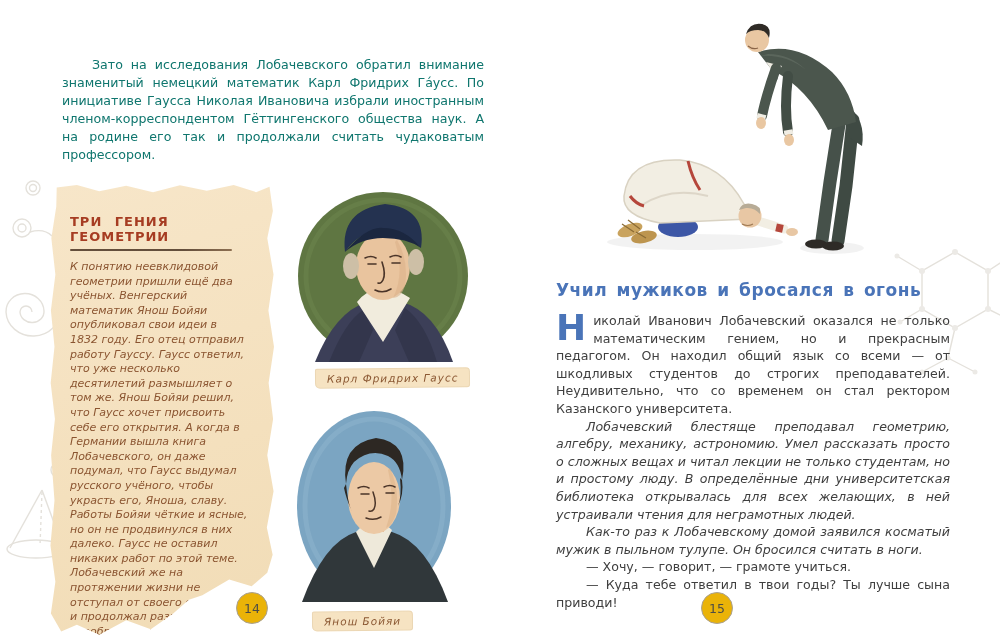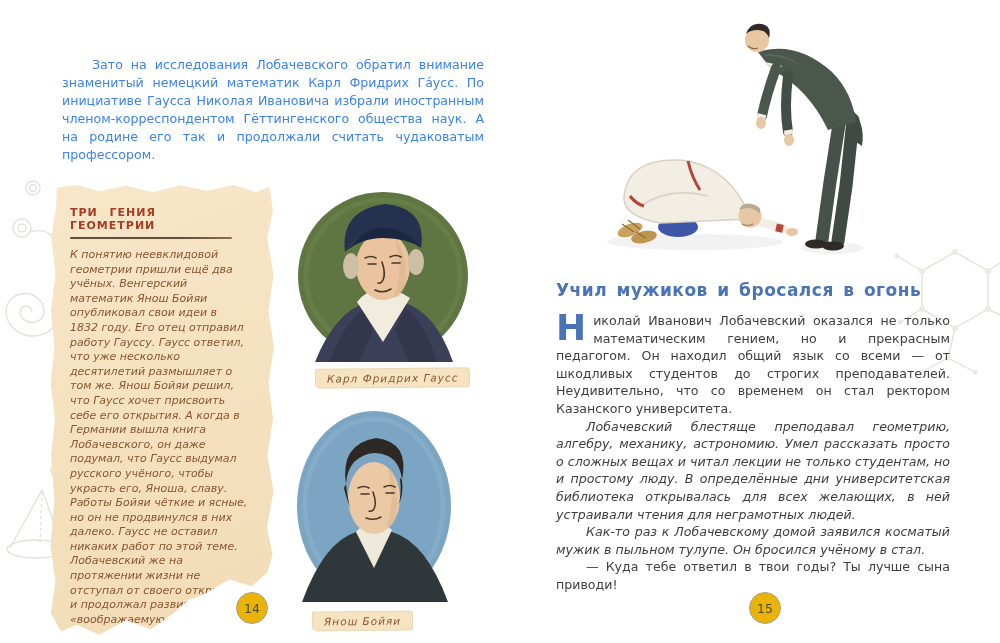--- a/index.html
+++ b/index.html
@@ -6,38 +6,38 @@
   .page{
     position:relative;width:1000px;height:643px;background:#ffffff;overflow:hidden;
     font-family:"DejaVu Sans",sans-serif;color:#3e3e3e;
   }
   
   .doodles{position:absolute;left:0;top:0;width:1000px;height:643px;pointer-events:none;}
 
   
   .intro{
     position:absolute;left:62px;top:56px;width:422px;
-    font-size:12.6px;line-height:18px;text-align:justify;color:#3b82f6;
+    font-size:12.6px;line-height:18px;text-align:justify;color:#0f766e;
   }
   .intro p{margin:0;text-indent:30px;}
 
   .sidebar{
     position:absolute;left:50px;top:184px;width:224px;height:452px;
     background:linear-gradient(160deg,#f7e6c9 0%,#f4e0bd 60%,#f1dcb6 100%);
     clip-path:polygon(
       3% 0.8%,12% 0.2%,22% 1.6%,34% 0.4%,46% 1.8%,58% 0.3%,70% 1.5%,82% 0.2%,92% 1.8%,98% 0.6%,
       99.5% 6%,97% 12%,99.8% 20%,97.5% 28%,100% 36%,97.6% 44%,99.6% 52%,97% 60%,99.8% 68%,96.8% 76%,99.4% 82%,97% 86%,
       90% 89%,80% 87.5%,68% 91%,62% 92%,55% 95%,45% 98.5%,34% 96.5%,22% 99.7%,12% 97.5%,5% 99%,
       0.4% 95%,2.4% 88%,0.2% 80%,2% 70%,0.5% 60%,2.2% 52%,0.3% 44%,2% 36%,0.4% 28%,2.4% 20%,0.6% 12%,2.8% 5%
     );
     box-sizing:border-box;padding:18px 26px 0 20px;
   }
   .sidebar-title{
-    font-size:11px;font-weight:bold;color:#a63c22;letter-spacing:1px;word-spacing:7px;
-    margin:4px 0 5px 0;
+    font-size:13px;font-weight:bold;color:#a63c22;letter-spacing:1px;word-spacing:7px;
+    margin:12px 0 5px 0;
   }
   .rule{height:2px;width:162px;background:linear-gradient(90deg,#4a3423 70%,#7a5a3d 100%);border-radius:2px;opacity:.85;}
   .sidebar-body{
     margin:9px 0 0 0;font-size:11px;line-height:14.6px;font-style:italic;color:#8a5430;text-align:left;
   }
   .rule.bottom{margin-top:9px;}
 
   .portrait{position:absolute;}
   .portrait svg{display:block;}
   .caption{
@@ -46,21 +46,21 @@
     transform:rotate(-.6deg);box-shadow:0 0 0 1px rgba(205,180,140,.25) inset;
   }
   .caption.gauss{left:315px;top:368px;}
   .caption.bolyai{left:312px;top:611px;}
 
   .pagenum{
     position:absolute;width:30px;height:30px;border:1px solid #a9a193;border-radius:50%;
     display:flex;align-items:center;justify-content:center;font-size:12.5px;color:#4c4c46;background:#eab308;
   }
   .pagenum.left{left:236px;top:592px;}
-  .pagenum.right{left:749px;top:592px;}
+  .pagenum.right{left:701px;top:592px;}
 
   
   .illustration{position:absolute;left:600px;top:10px;width:285px;height:248px;}
 
   .right-col{position:absolute;left:556px;top:280px;width:394px;}
   .heading{
     margin:0 0 12px 0;font-size:17px;font-weight:bold;color:#4a74b8;letter-spacing:.5px;word-spacing:3px;
   }
   .right-col p{margin:0;font-size:12.6px;line-height:17.6px;text-align:justify;color:#3f3f3f;}
   .right-col p.indent{text-indent:30px;font-style:italic;}
@@ -225,19 +225,20 @@
       <circle cx="150" cy="206" r="11.5" fill="#e8c7a4"></circle>
       <path d="M139,200 Q142,192 152,194 Q162,196 160,204 Q154,197 146,198 Z" fill="#b7ab96"></path>
       <path d="M142,214 q6,3 11,0" stroke="#a07b55" stroke-width="1.2" fill="none"></path>
     </svg>
   </div>
 
   <div class="right-col">
     <h2 class="heading">Учил мужиков и бросался в огонь</h2>
     <p><span class="dropcap">Н</span><span>иколай Иванович Лобачевский оказался не только математическим гением, но и прекрасным педагогом. Он находил общий язык со всеми — от шкодливых студентов до строгих преподавателей. Неудивительно, что со временем он стал ректором Казанского университета.</span></p>
     <p class="indent">Лобачевский блестяще преподавал геометрию, алгебру, механику, астрономию. Умел рассказать просто о сложных вещах и читал лекции не только студентам, но и простому люду. В определённые дни университетская библиотека открывалась для всех желающих, в ней устраивали чтения для неграмотных людей.</p>
-    <p class="indent">Как-то раз к Лобачевскому домой заявился косматый мужик в пыльном тулупе. Он бросился учёному в стал.</p>
+    <p class="indent">Как-то раз к Лобачевскому домой заявился косматый мужик в пыльном тулупе. Он бросился считать в ноги.</p>
+    <p class="dialogue">— Хочу, — говорит, — грамоте учиться.</p>
     <p class="dialogue">— Куда тебе ответил в твои годы? Ты лучше сына приводи!</p>
   </div>
 
   <div class="pagenum right">15</div>
 
 </div>
 
 </body></html>

